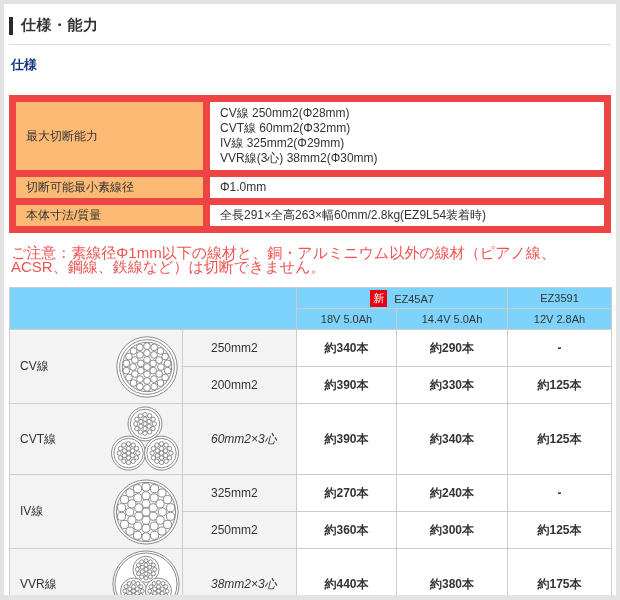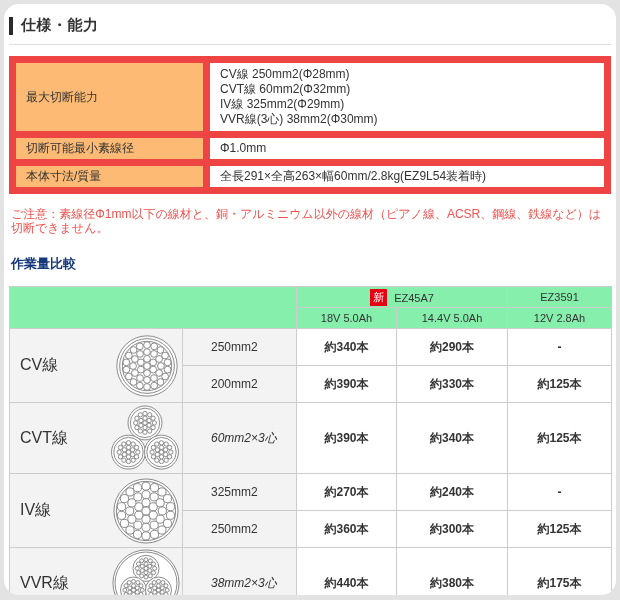--- a/index.html
+++ b/index.html
@@ -6,21 +6,20 @@
   body{
     width:620px;height:600px;position:relative;
     background:#e3e3e3;
     font-family:"Liberation Sans","DejaVu Sans",sans-serif;
     -webkit-font-smoothing:antialiased;
   }
   .content{
     position:absolute;top:4px;left:4px;width:612px;height:591px;
     background:#fff;box-sizing:border-box;padding:12px 5px 0 5px;
     overflow:hidden;
-    border-radius:15px;
   }
   
   .section-header{
     display:flex;align-items:center;gap:8px;
     border-bottom:1px solid #ddd;padding:0 0 9px 0;margin:0 0 11px 0;
   }
   .section-header .bar{width:4px;height:18px;background:#2b2b2b;display:inline-block;}
   .section-header h1{margin:0;font-size:15px;font-weight:bold;color:#333;letter-spacing:.5px;}
   h2.sub{
     margin:0 0 0 2px;font-size:13px;font-weight:bold;color:#16387c;
@@ -30,52 +29,53 @@
   
   table{border-collapse:collapse;}
   table.spec{width:602px;font-size:12px;color:#333;table-layout:fixed;}
   table.spec td{border:7px solid #ef4444;padding:2px 10px;vertical-align:middle;}
   table.spec td.lbl{background:#fdba74;width:167px;}
   table.spec td.val{background:#fff;}
   table.spec .line{line-height:15px;}
   table.spec tr.tall td{padding-top:4px;padding-bottom:4px;}
   table.spec tr.thin td{height:16px;}
   
-  .note{margin:13px 0 0 2px;font-size:12px;color:#ef5350;line-height:14px;}
+  .note{margin:13px 0 0 2px;font-size:15px;color:#ef5350;line-height:14px;}
   
   table.comp{width:602px;margin-top:13px;font-size:12px;color:#333;table-layout:fixed;text-align:center;}
   table.comp th,table.comp td{border:1px solid #ccc;font-weight:normal;vertical-align:middle;}
-  table.comp thead th{background:#86efac;height:20px;font-size:11px;padding:0;margin-top:18px;}
+  table.comp thead th{background:#7dd3fc;height:20px;font-size:11px;padding:0;margin-top:18px;}
   table.comp td.labelcell{background:#f3f3f3;padding:0;}
   table.comp td.sizecell{background:#f3f3f3;text-align:left;padding-left:28px;height:34px;font-size:12px;}
   table.comp td.sizecell.tall{height:68px;font-style:italic;}
   table.comp td.valcell{background:#fff;font-weight:bold;}
   .badge{
     display:inline-block;background:#e60012;color:#fff;font-size:11px;line-height:15px;
     padding:1px 3px;margin-right:7px;vertical-align:1px;
   }
   .labwrap{display:flex;align-items:center;justify-content:space-between;padding:0 2px 0 10px;}
-  .labwrap .gl{font-size:16px;color:#333;}
+  .labwrap .gl{font-size:12px;color:#333;}
   .cable{display:block;}
   col.c-label{width:173px;}
   col.c-size{width:114px;}
   col.c-v1{width:100px;}
   col.c-v2{width:111px;}
   col.c-v3{width:104px;}
 </style>
 </head>
 <body>
 
 <div class="content">
 
   <div class="section-header">
     <span class="bar"></span>
     <h1>仕様・能力</h1>
   </div>
 
+  <h2 class="sub spec-sub">仕様</h2>
 
   <table class="spec">
     <tbody id="spec-body">
         <tr class="tall">
           <td class="lbl">最大切断能力</td>
           <td class="val">
             <div class="line">CV線 250mm2(Φ28mm)</div>
             <div class="line">CVT線 60mm2(Φ32mm)</div>
             <div class="line">IV線 325mm2(Φ29mm)</div>
             <div class="line">VVR線(3心) 38mm2(Φ30mm)</div>
@@ -91,21 +91,20 @@
           <td class="lbl">本体寸法/質量</td>
           <td class="val">
             <div class="line">全長291×全高263×幅60mm/2.8kg(EZ9L54装着時)</div>
           </td>
         </tr>
       </tbody>
   </table>
 
   <p class="note">ご注意：素線径Φ1mm以下の線材と、銅・アルミニウム以外の線材（ピアノ線、ACSR、鋼線、鉄線など）は切断できません。</p>
 
-  <h2 class="sub comp-sub">作業量比較</h2>
 
   <table class="comp">
     <colgroup>
       <col class="c-label">
         <col class="c-size">
         <col class="c-v1">
         <col class="c-v2">
         <col class="c-v3">
     </colgroup>
     <thead id="comp-head">

